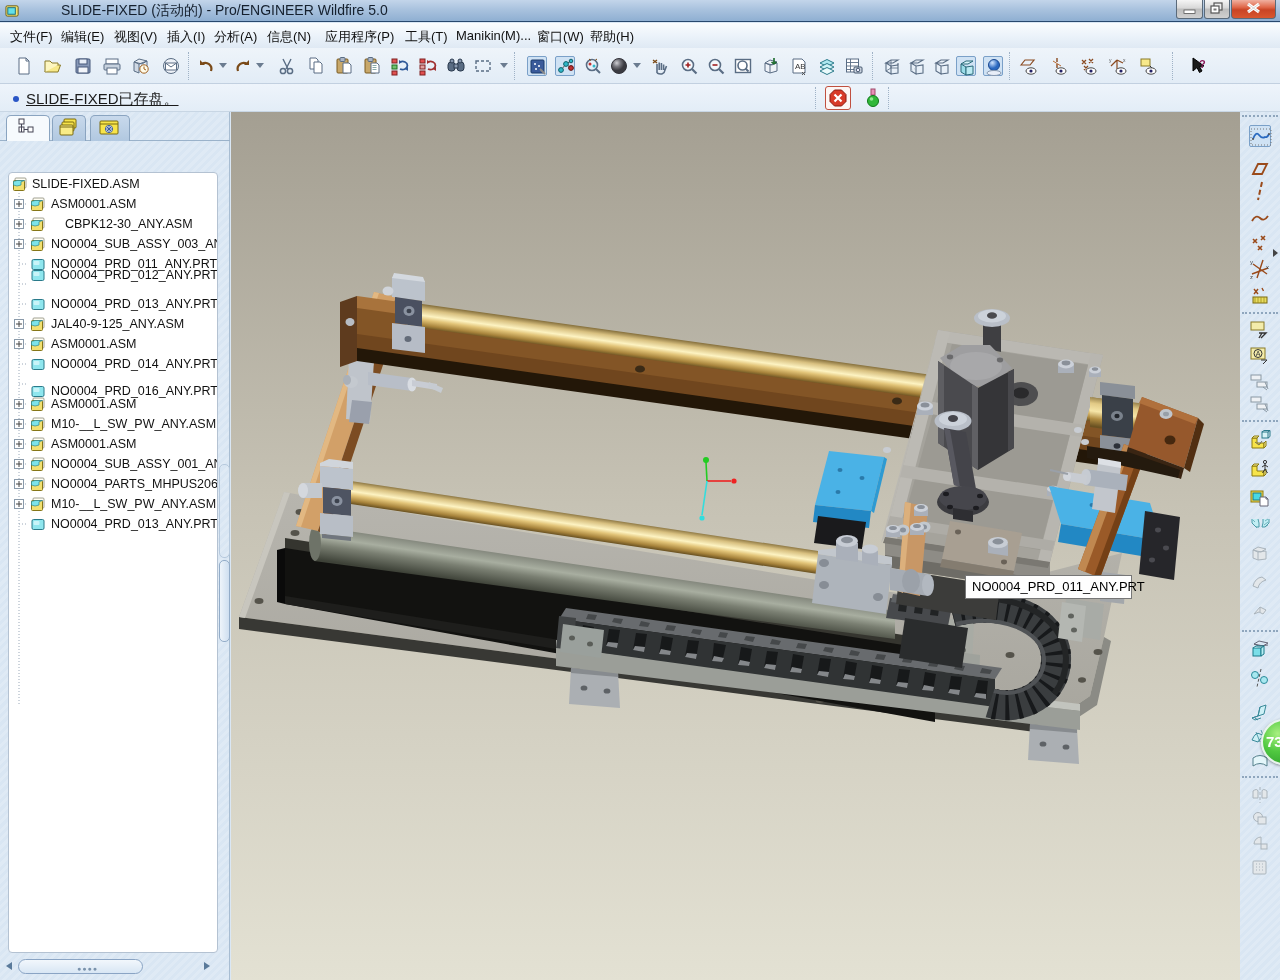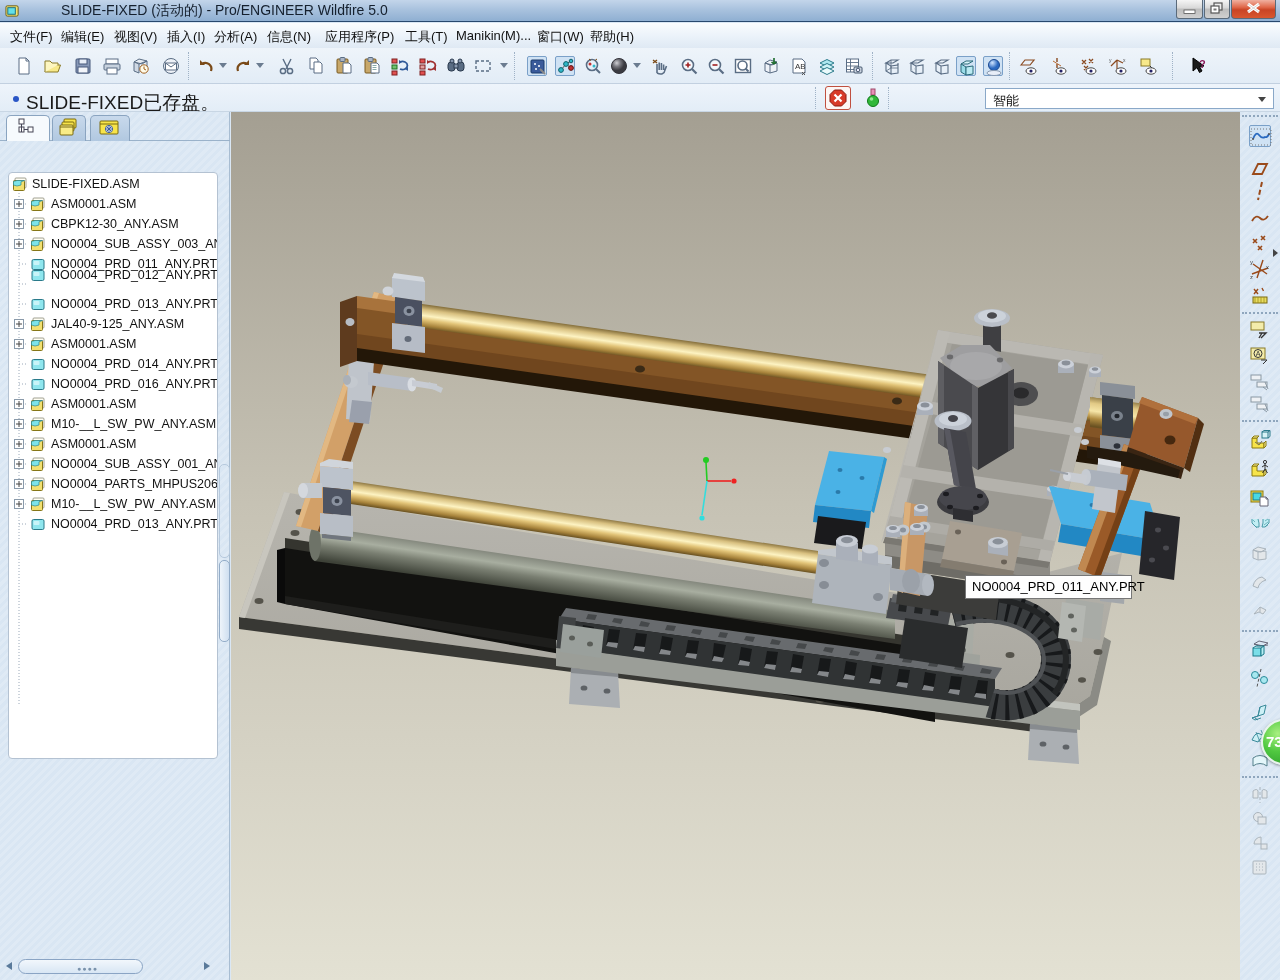--- a/index.html
+++ b/index.html
@@ -30,38 +30,38 @@
   background:linear-gradient(180deg,#eef4fa 0%,#e2ecf6 100%);
   border-bottom:1px solid #c2d0e0; }
 .tbi { position:absolute; top:8px; width:20px; height:20px; }
 .tbsep { position:absolute; top:4px; width:1px; height:28px; border-left:1px dotted #9fb2c6; }
 .tbarrow { position:absolute; top:15px; width:0; height:0; border-left:4px solid transparent; border-right:4px solid transparent; border-top:5px solid #6b7c90; }
 .pressed { background:#cfe2f4; border:1px solid #7aa0c8; border-radius:2px; }
 
 
 #msgbar { position:absolute; left:0; top:84px; width:1280px; height:28px;
   background:linear-gradient(180deg,#eef4fb 0%,#e3edf7 100%); border-bottom:1px solid #c8d6e4; }
-#msgtext { position:absolute; left:26px; top:6px; font-size:19px; color:#1a1a1a; }
+#msgtext { position:absolute; left:26px; top:6px; font-size:15px; color:#1a1a1a;text-decoration:underline; }
 #msgdot { position:absolute; left:13px; top:12px; width:6px; height:6px; border-radius:50%; background:#2a56c6; }
 #stopbox { position:absolute; left:825px; top:2px; width:26px; height:24px; border:1px solid #c05040; border-radius:3px; background:#fdf6f4; }
 #combo { position:absolute; left:985px; top:4px; width:289px; height:21px; background:#fff; border:1px solid #8aa8c8; }
 #combo span { position:absolute; left:7px; top:3px; font-size:13px; color:#111; }
 #combo .arr { position:absolute; right:7px; top:8px; width:0; height:0; border-left:4px solid transparent; border-right:4px solid transparent; border-top:5px solid #444; }
 
 
 #leftpanel { position:absolute; left:0; top:112px; width:230px; height:868px;
   background:repeating-linear-gradient(135deg,#d9e6f3 0px,#d9e6f3 3px,#dfeaf5 3px,#dfeaf5 6px);
   border-right:1px solid #a8bdd2; }
 .ptab { position:absolute; top:3px; height:26px; border:1px solid #8aa4c0; border-bottom:none; border-radius:5px 5px 0 0;
   background:linear-gradient(180deg,#c8d9ec 0%,#b1c8e0 100%); }
 .ptab.sel { background:#f6fafd; }
 #ptabbar { position:absolute; left:0; top:0; width:230px; height:29px; border-bottom:1px solid #9ab2ca; }
 #treehdr { position:absolute; left:0; top:29px; width:230px; height:31px; }
 #treehdr .cap { position:absolute; left:26px; top:7px; font-size:14px; font-weight:bold; color:#333; }
-#treebox { position:absolute; left:8px; top:60px; width:210px; height:587px; background:#fff;
+#treebox { position:absolute; left:8px; top:60px; width:210px; height:781px; background:#fff;
   border:1px solid #b4c2d2; border-radius:4px; overflow:hidden; }
 .trow { position:absolute; left:0; height:20px; width:210px; font-size:12.5px; color:#111; white-space:nowrap; }
 .trow .txt { position:absolute; top:3px; }
 
 #hscroll { position:absolute; left:4px; top:845px; width:218px; height:20px; }
 #hthumb { position:absolute; left:14px; top:2px; width:125px; height:15px; border:1px solid #8aa4c4; border-radius:8px;
   background:linear-gradient(180deg,#f2f7fc,#d8e6f4); }
 
 #vthumb { position:absolute; left:219px; top:448px; width:11px; height:82px; border:1px solid #93acc8; border-radius:5px;
   background:linear-gradient(90deg,#eef4fa,#cfdff0); }
@@ -348,24 +348,20 @@
         </svg>
       </div>
 <div id="traffic" style="position:absolute;left:864px;top:3px;width:18px;height:23px;">
 <svg width="18" height="23" viewBox="0 0 18 23">
           <rect x="7" y="2" width="4" height="6" fill="#e890b8" stroke="#a04a6a"></rect>
           <circle cx="9" cy="14" r="5.5" fill="#30b83a" stroke="#107a1a"></circle>
           <circle cx="7.5" cy="12" r="1.8" fill="#90e890"></circle>
         </svg></div>
 <div style="position:absolute;left:815px;top:3px;width:1px;height:22px;border-left:1px dotted #9fb2c6;"></div>
 <div style="position:absolute;left:888px;top:3px;width:1px;height:22px;border-left:1px dotted #9fb2c6;"></div>
-    <div id="combo">
-        <span>智能</span>
-        <div class="arr"></div>
-      </div>
   </div>
   <div id="leftpanel">
     <div id="ptabbar">
       <div class="ptab sel" style="left:6px; width:44px;"></div>
       <div class="ptab" style="left:52px; width:34px;"></div>
       <div class="ptab" style="left:90px; width:40px;"></div>
 <svg style="position:absolute;left:17px;top:6px" width="18" height="17" viewBox="0 0 18 17">
 <rect x="2" y="1" width="5" height="5" fill="#fff" stroke="#445"></rect>
           <rect x="2" y="9" width="5" height="5" fill="#fff" stroke="#445"></rect>
           <rect x="11" y="9" width="5" height="5" fill="#fff" stroke="#445"></rect>
@@ -430,21 +426,21 @@
           <svg style="position:absolute;left:5px;top:5px" width="10" height="10" viewBox="0 0 10 10">
             <rect x="0.5" y="0.5" width="9" height="9" fill="#fff" stroke="#8a9aaa"></rect>
             <line x1="2" y1="5" x2="8" y2="5" stroke="#444" stroke-width="1"></line>
             <line x1="5" y1="2" x2="5" y2="8" stroke="#444" stroke-width="1"></line>
           </svg>
           <svg style="position:absolute;left:21px;top:2px" width="17" height="16" viewBox="0 0 17 16">
             <rect x="3" y="2" width="11" height="10" rx="1" fill="#fffef4" stroke="#8a8a7a" stroke-width="0.8"></rect>
             <rect x="1.5" y="4.5" width="11" height="10" rx="1" fill="#f2e070" stroke="#867618"></rect>
             <polygon points="1.5,5.5 5,4.5 12.5,4.5 9,5.8 9,9 5,10 1.5,9" fill="#7ce4ea" stroke="#2a8a96" stroke-width="0.7"></polygon>
           </svg>
-          <span class="txt" style="left:42px">CBPK12-30_ANY.ASM</span>
+          <span class="txt" style="left:56px">CBPK12-30_ANY.ASM</span>
         </div>
 <div class="trow" style="top:61px">
           <svg style="position:absolute;left:5px;top:5px" width="10" height="10" viewBox="0 0 10 10">
             <rect x="0.5" y="0.5" width="9" height="9" fill="#fff" stroke="#8a9aaa"></rect>
             <line x1="2" y1="5" x2="8" y2="5" stroke="#444" stroke-width="1"></line>
             <line x1="5" y1="2" x2="5" y2="8" stroke="#444" stroke-width="1"></line>
           </svg>
           <svg style="position:absolute;left:21px;top:2px" width="17" height="16" viewBox="0 0 17 16">
             <rect x="3" y="2" width="11" height="10" rx="1" fill="#fffef4" stroke="#8a8a7a" stroke-width="0.8"></rect>
             <rect x="1.5" y="4.5" width="11" height="10" rx="1" fill="#f2e070" stroke="#867618"></rect>
@@ -499,21 +495,21 @@
           </svg>
           <span class="txt" style="left:42px">ASM0001.ASM</span>
         </div>
 <div class="trow" style="top:181px">
           <svg style="position:absolute;left:21px;top:3px" width="16" height="15" viewBox="0 0 16 15">
             <rect x="2" y="2.5" width="12" height="10" rx="1.5" fill="#8fe6ee" stroke="#2a7a8a"></rect>
             <rect x="3.5" y="4" width="6" height="4" rx="1" fill="#c8f4f8" stroke="none"></rect>
           </svg>
           <span class="txt" style="left:42px">NO0004_PRD_014_ANY.PRT</span>
         </div>
-<div class="trow" style="top:201px">
+<div class="trow" style="top:208px">
           <svg style="position:absolute;left:21px;top:3px" width="16" height="15" viewBox="0 0 16 15">
             <rect x="2" y="2.5" width="12" height="10" rx="1.5" fill="#8fe6ee" stroke="#2a7a8a"></rect>
             <rect x="3.5" y="4" width="6" height="4" rx="1" fill="#c8f4f8" stroke="none"></rect>
           </svg>
           <span class="txt" style="left:42px">NO0004_PRD_016_ANY.PRT</span>
         </div>
 <div class="trow" style="top:221px">
           <svg style="position:absolute;left:5px;top:5px" width="10" height="10" viewBox="0 0 10 10">
             <rect x="0.5" y="0.5" width="9" height="9" fill="#fff" stroke="#8a9aaa"></rect>
             <line x1="2" y1="5" x2="8" y2="5" stroke="#444" stroke-width="1"></line>

